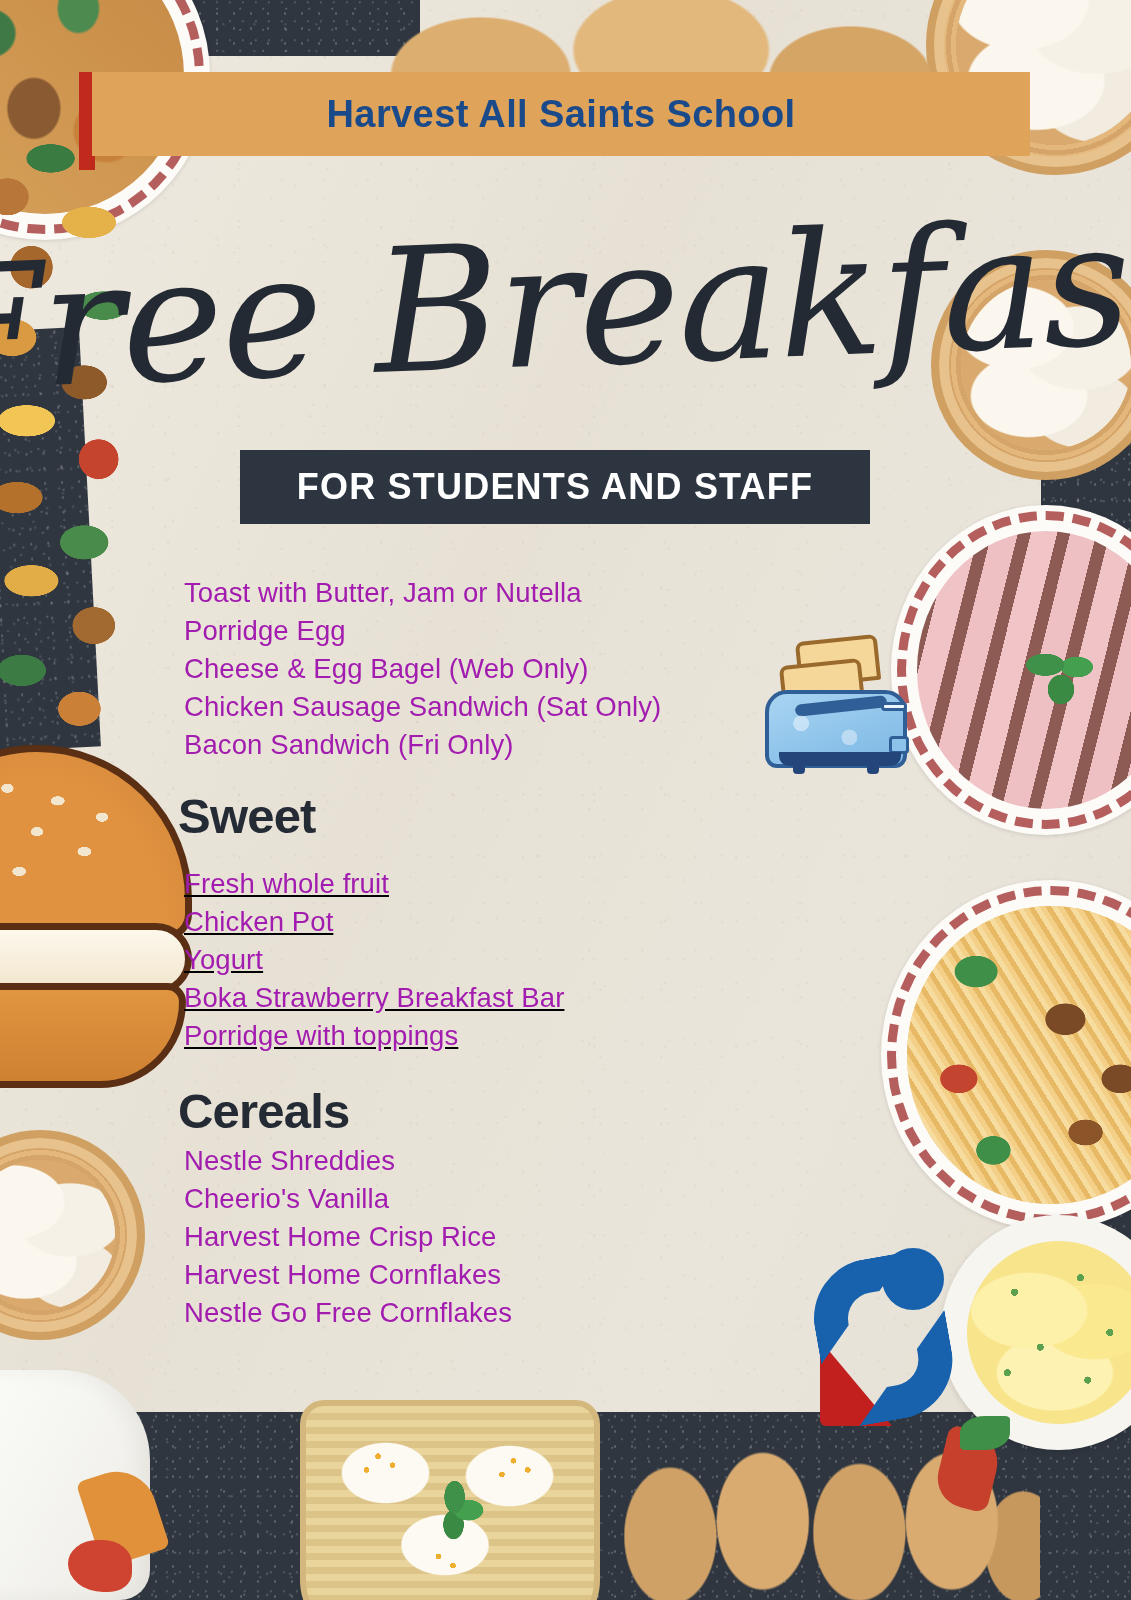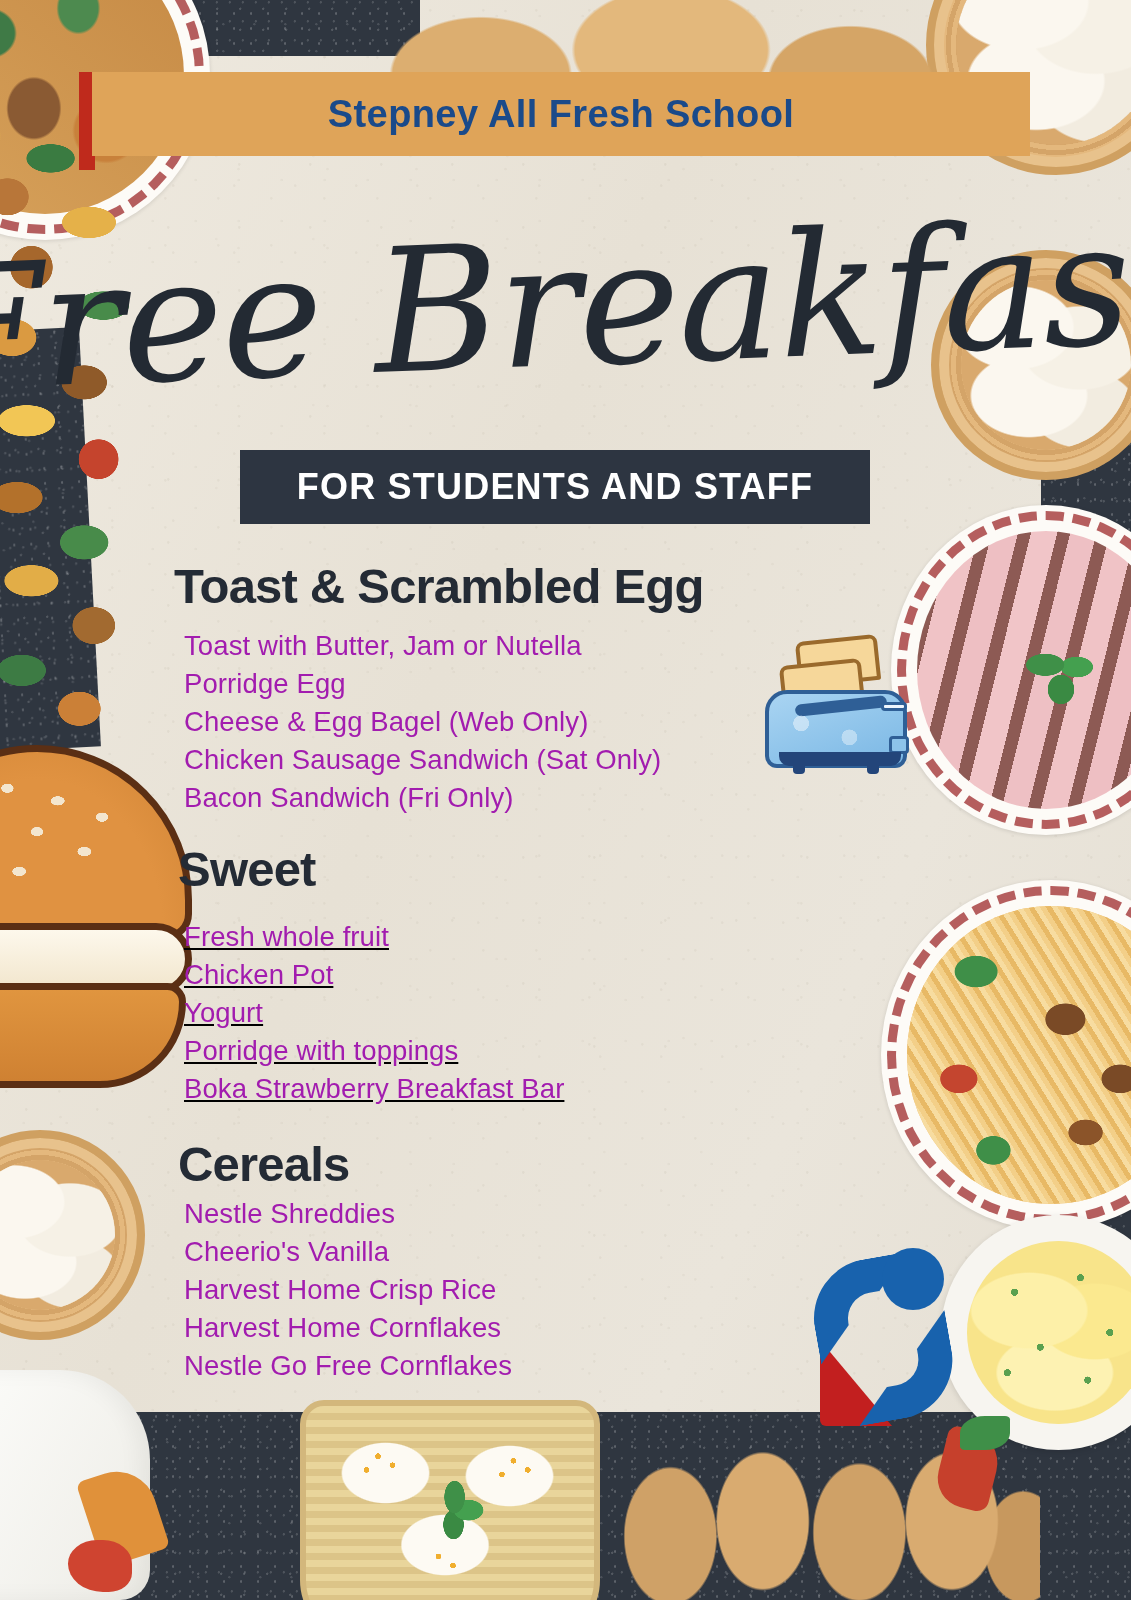--- a/index.html
+++ b/index.html
@@ -605,50 +605,49 @@
     </div>
 
     <div class="shape sh-orange-tri"></div>
     <div class="shape sh-red-blob"></div>
     <div class="shape sh-red-wedge"></div>
     <div class="shape sh-green-leaf"></div>
   </div>
 
   <div class="banner-accent"></div>
   <div class="title-banner">
-    <span class="school-name">Stepney All Fresh School</span>
+    <span class="school-name">Harvest All Saints School</span>
   </div>
 
   <div class="script-headline">Free Breakfast</div>
 
   <div class="subtitle-banner">
     <span class="subtitle-text">FOR STUDENTS AND STAFF</span>
   </div>
 
   <div class="menu">
 
     <div class="menu-section sec-0">
-      <div class="section-heading">Toast &amp; Scrambled Egg</div>
       <ul class="item-list">
         <li>Toast with Butter, Jam or Nutella</li>
         <li>Porridge Egg</li>
         <li>Cheese &amp; Egg Bagel (Web Only)</li>
         <li>Chicken Sausage Sandwich (Sat Only)</li>
         <li>Bacon Sandwich (Fri Only)</li>
       </ul>
     </div>
 
     <div class="menu-section sec-1">
       <div class="section-heading">Sweet</div>
       <ul class="item-list">
         <li>Fresh whole fruit</li>
         <li>Chicken Pot</li>
         <li>Yogurt</li>
+        <li>Boka Strawberry Breakfast Bar</li>
         <li>Porridge with toppings</li>
-        <li>Boka Strawberry Breakfast Bar</li>
       </ul>
     </div>
 
     <div class="menu-section sec-2">
       <div class="section-heading">Cereals</div>
       <ul class="item-list">
         <li>Nestle Shreddies</li>
         <li>Cheerio's Vanilla</li>
         <li>Harvest Home Crisp Rice</li>
         <li>Harvest Home Cornflakes</li>

